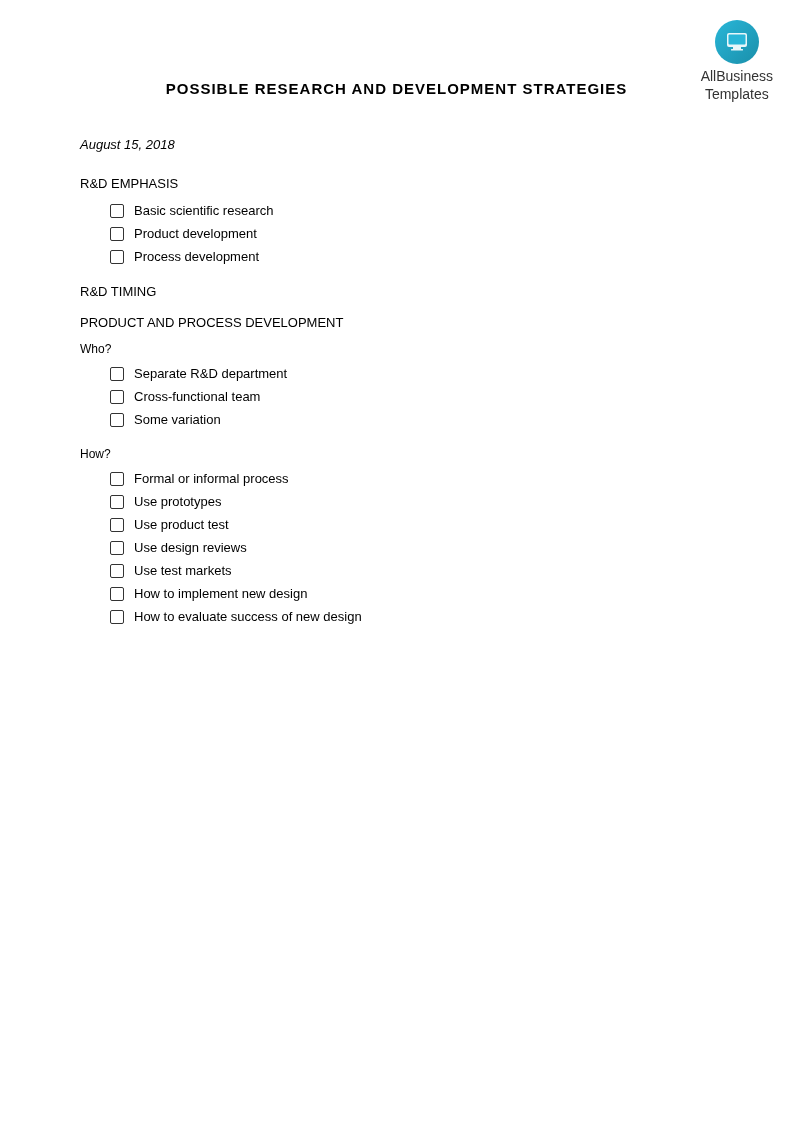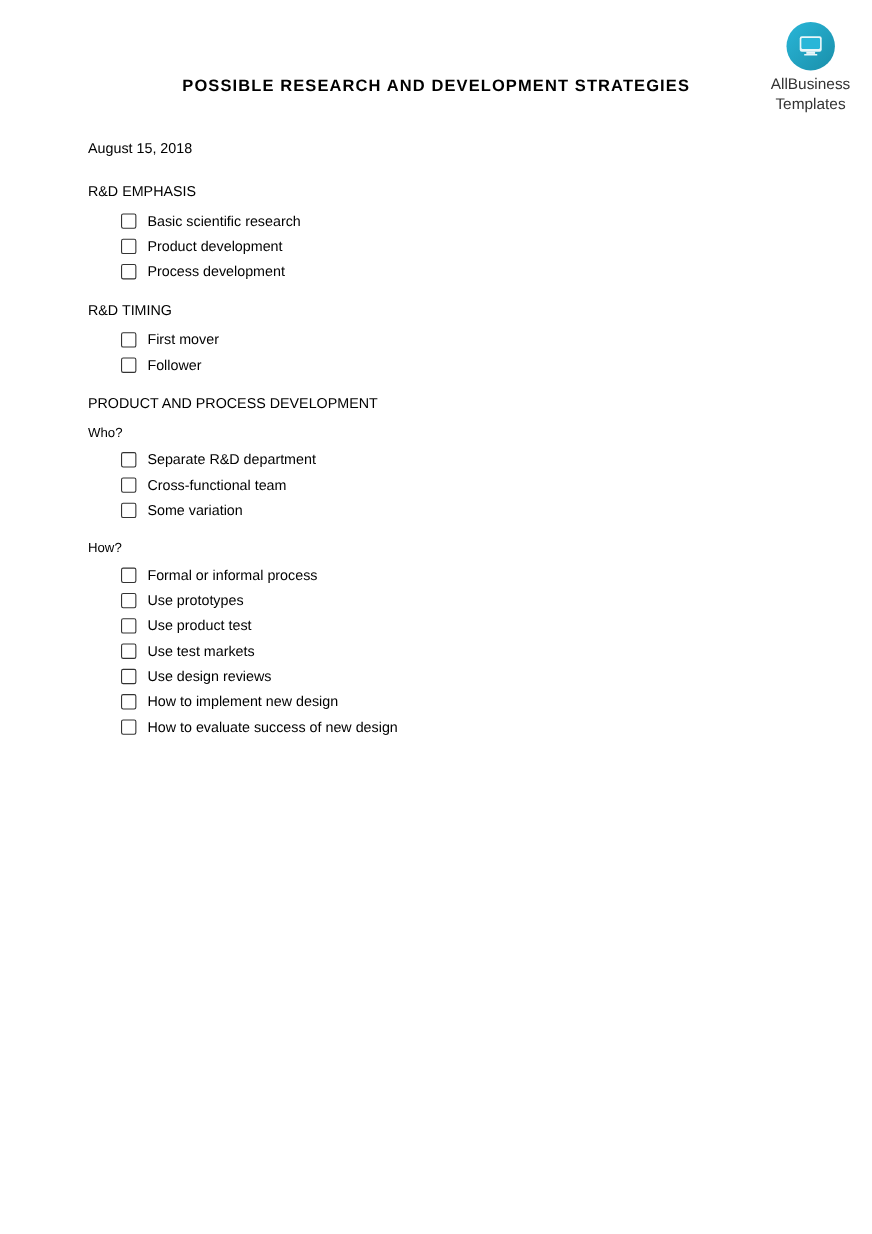--- a/index.html
+++ b/index.html
@@ -56,26 +56,27 @@
       margin-top: 3px;
       line-height: 1.3;
     }
 
     .page-title {
       text-align: center;
       font-size: 15px;
       font-weight: bold;
       letter-spacing: 1px;
       margin-bottom: 40px;
-      margin-top: 10px;
+      margin-top: 20px;
     }
 
     .date {
       font-size: 13px;
       margin-bottom: 24px;
+      font-style: italic;
     }
 
     .section-heading {
       font-size: 13px;
       font-weight: normal;
       margin-bottom: 12px;
       margin-top: 4px;
     }
 
     .checkbox-list {
@@ -149,30 +150,20 @@
             <span>Product development</span>
           </li>
           <li>
             <span class="checkbox-icon"></span>
             <span>Process development</span>
           </li>
         </ul>
       </div>
       <div class="section-block">
         <div class="section-heading">R&amp;D TIMING</div>
-        <ul class="checkbox-list">
-          <li>
-            <span class="checkbox-icon"></span>
-            <span>First mover</span>
-          </li>
-          <li>
-            <span class="checkbox-icon"></span>
-            <span>Follower</span>
-          </li>
-        </ul>
       </div>
       <div class="section-block">
         <div class="section-heading">PRODUCT AND PROCESS DEVELOPMENT</div>
         <div class="subsection-label">Who?</div>
         <ul class="checkbox-list">
           <li>
             <span class="checkbox-icon"></span>
             <span>Separate R&amp;D department</span>
           </li>
           <li>
@@ -193,25 +184,25 @@
           <li>
             <span class="checkbox-icon"></span>
             <span>Use prototypes</span>
           </li>
           <li>
             <span class="checkbox-icon"></span>
             <span>Use product test</span>
           </li>
           <li>
             <span class="checkbox-icon"></span>
+            <span>Use design reviews</span>
+          </li>
+          <li>
+            <span class="checkbox-icon"></span>
             <span>Use test markets</span>
-          </li>
-          <li>
-            <span class="checkbox-icon"></span>
-            <span>Use design reviews</span>
           </li>
           <li>
             <span class="checkbox-icon"></span>
             <span>How to implement new design</span>
           </li>
           <li>
             <span class="checkbox-icon"></span>
             <span>How to evaluate success of new design</span>
           </li>
         </ul>

